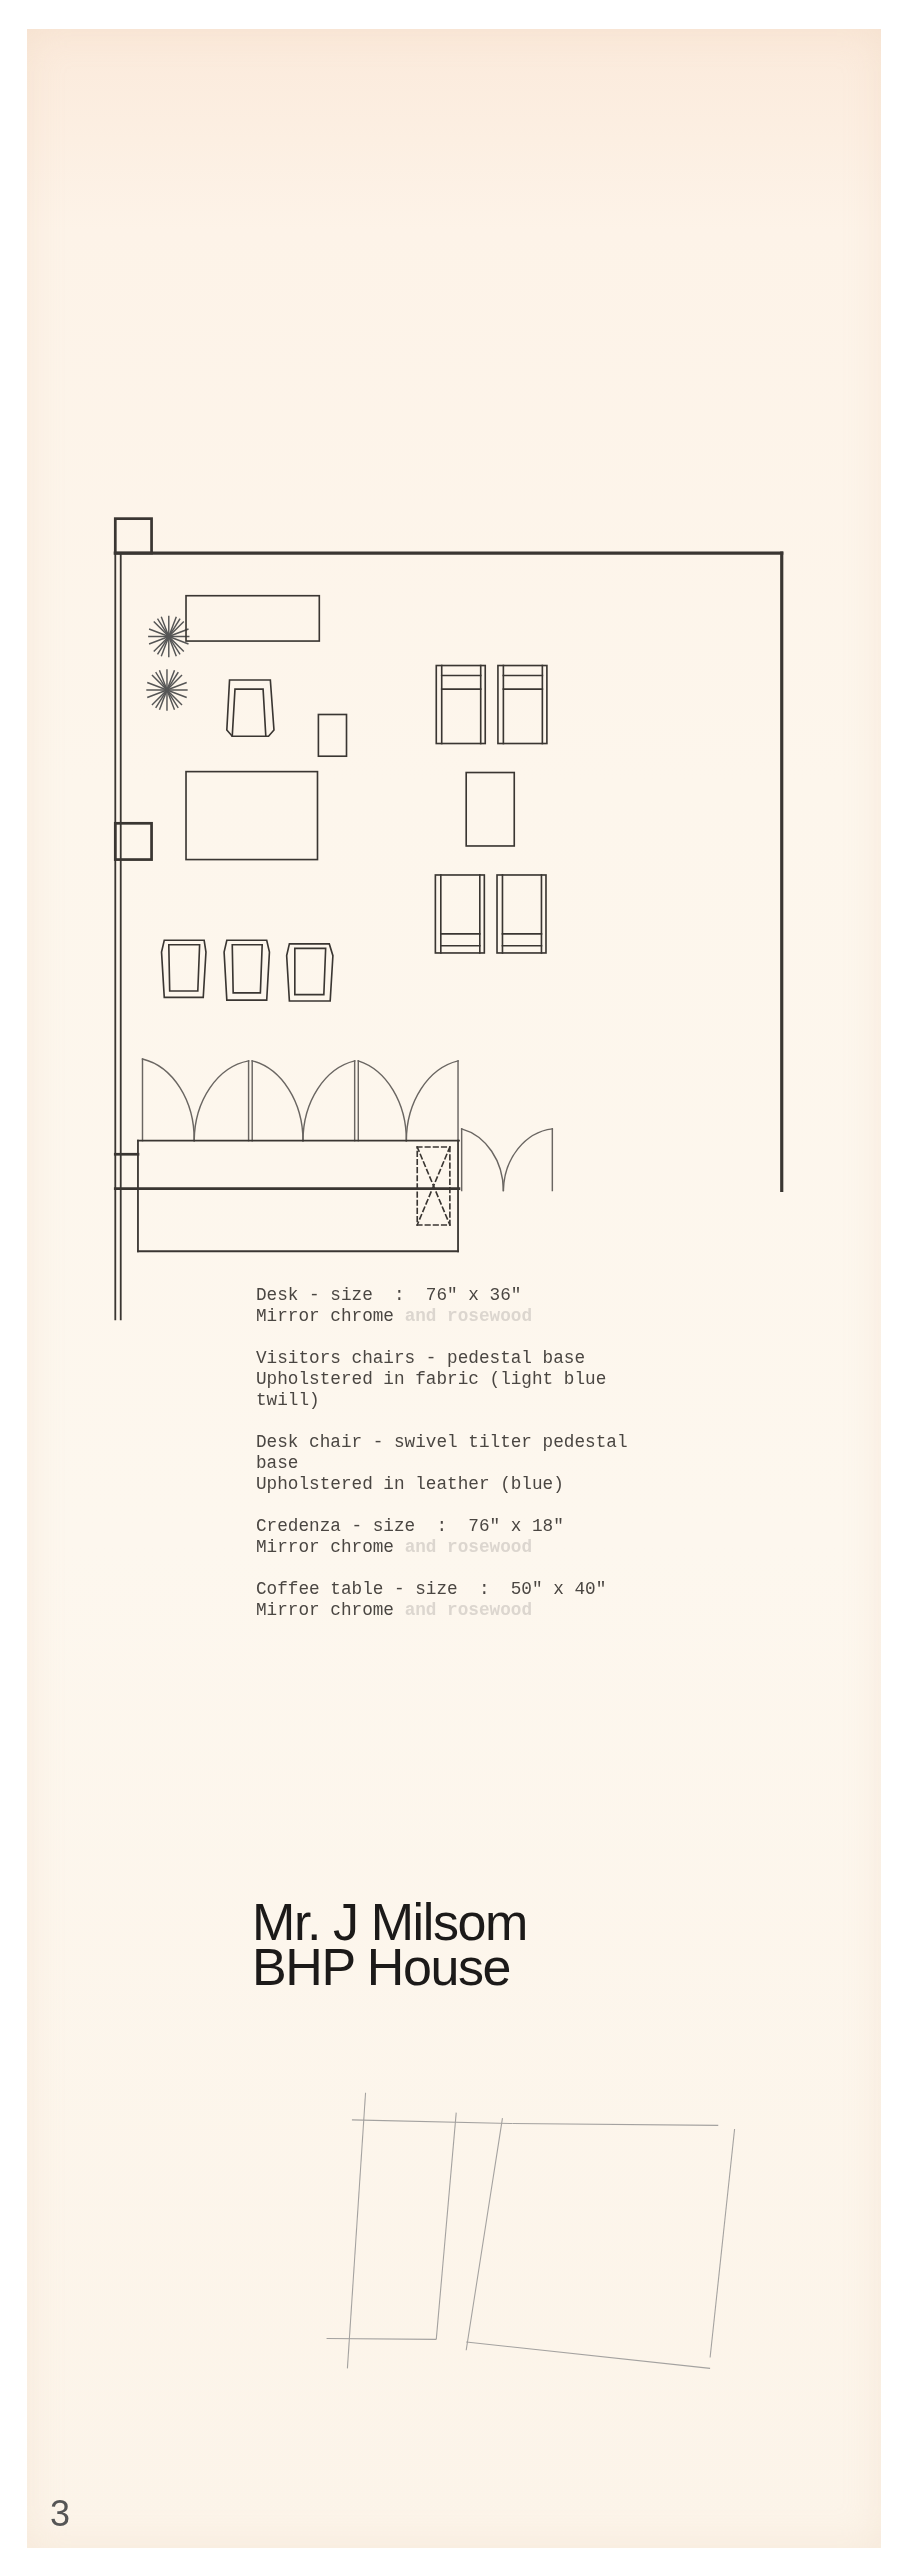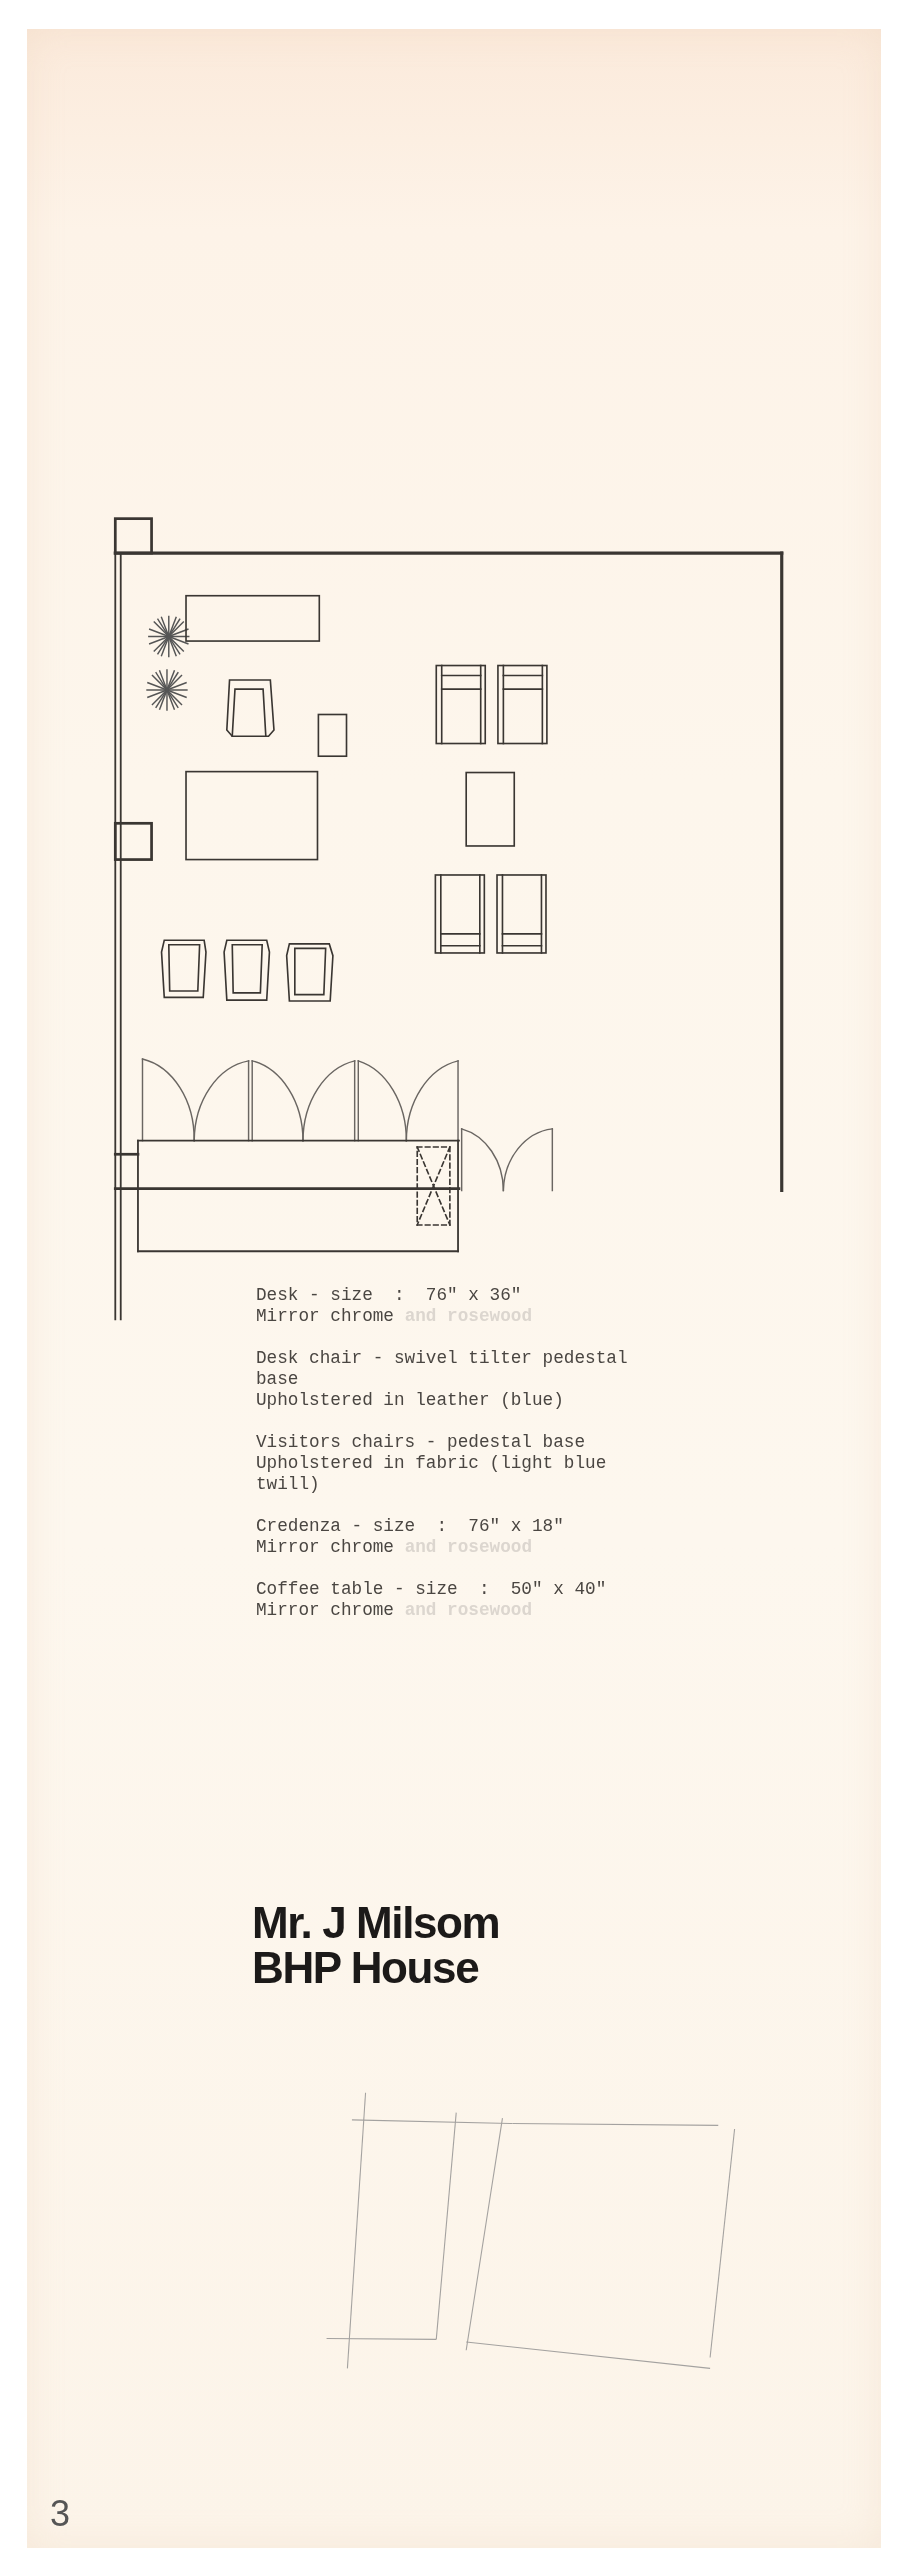--- a/index.html
+++ b/index.html
@@ -17,22 +17,22 @@
     .spec {
       position: absolute; left: 256px; top: 1285px; width: 435px;
       font-family: "Liberation Mono", monospace; font-size: 17.7px; line-height: 21px;
       color: #4a4642;
     }
     .spec-block { margin-bottom: 21px; }
     .spec-line { white-space: pre; display: block; }
     .ghost { color: #dcd6cf; font-weight: bold; }
     .title {
       position: absolute; left: 252px; top: 1900px;
-      font-family: "Liberation Sans", sans-serif; font-weight: bold;
-      font-size: 44px; line-height: 45px; letter-spacing: -1.4px; color: #1c1a19;
+      font-family: "Liberation Sans", sans-serif; font-weight: normal;
+      font-size: 52px; line-height: 45px; letter-spacing: -1.4px; color: #1c1a19;
     }
     .title span { display: block; }
     .ref-number {
       position: absolute; left: 3.6px; top: 2040px; width: 163px;
       transform: rotate(90deg); transform-origin: left top;
       font-family: "Liberation Sans", sans-serif; font-size: 24.5px; letter-spacing: 1.8px;
       color: #b9b3ad; white-space: nowrap;
     }
     .page-number {
       position: absolute; left: 50px; top: 2493px;
@@ -197,28 +197,28 @@
     <line x1="514" y1="2583" x2="783" y2="2612"></line>
   </g>
 </svg>
 
 <div class="spec">
   <div class="spec-block">
     <span class="spec-line">Desk - size  :  76" x 36"</span>
     <span class="spec-line"><span>Mirror chrome</span> <span class="ghost">and rosewood</span></span>
   </div>
   <div class="spec-block">
+    <span class="spec-line">Visitors chairs - pedestal base</span>
+    <span class="spec-line">Upholstered in fabric (light blue</span>
+    <span class="spec-line">twill)</span>
+  </div>
+  <div class="spec-block">
     <span class="spec-line">Desk chair - swivel tilter pedestal</span>
     <span class="spec-line">base</span>
     <span class="spec-line">Upholstered in leather (blue)</span>
-  </div>
-  <div class="spec-block">
-    <span class="spec-line">Visitors chairs - pedestal base</span>
-    <span class="spec-line">Upholstered in fabric (light blue</span>
-    <span class="spec-line">twill)</span>
   </div>
   <div class="spec-block">
     <span class="spec-line">Credenza - size  :  76" x 18"</span>
     <span class="spec-line"><span>Mirror chrome</span> <span class="ghost">and rosewood</span></span>
   </div>
   <div class="spec-block">
     <span class="spec-line">Coffee table - size  :  50" x 40"</span>
     <span class="spec-line"><span>Mirror chrome</span> <span class="ghost">and rosewood</span></span>
   </div>
 </div>

